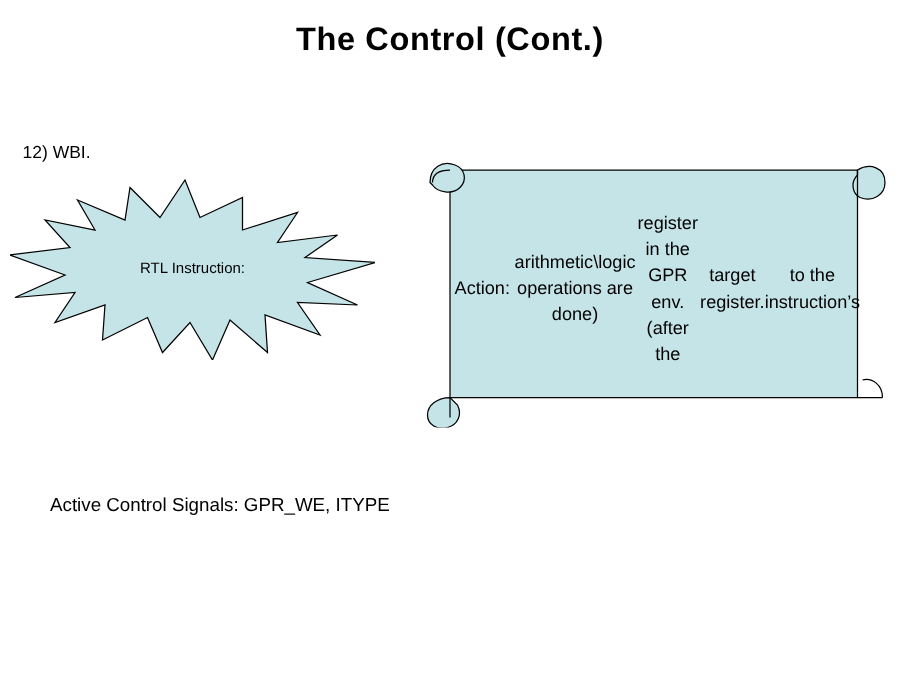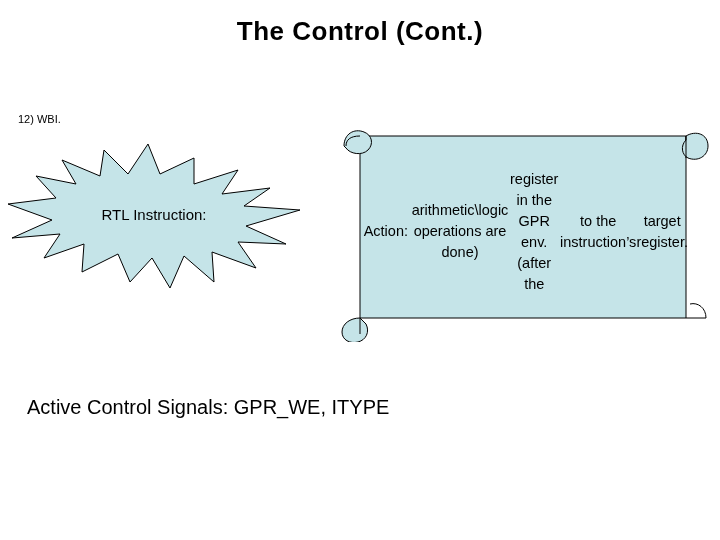--- a/index.html
+++ b/index.html
@@ -28,28 +28,28 @@
     text-align: center;
     font-size: 26px;
     font-weight: bold;
     letter-spacing: 0.5px;
     color: #000000;
   }
   .item-label {
     position: absolute;
     top: 113px;
     left: 18px;
-    font-size: 11px;
+    font-size: 14px;
     color: #000000;
   }
   .signals-label {
     position: absolute;
     top: 396px;
-    left: 27px;
-    font-size: 20px;
+    left: 40px;
+    font-size: 15px;
     color: #000000;
   }
   
   .starburst {
     position: absolute;
     left: 8px;
     top: 140px;
     width: 292px;
     height: 148px;
   }
@@ -61,21 +61,21 @@
   .starburst .star-text {
     position: absolute;
     left: 0;
     top: 0;
     width: 292px;
     height: 148px;
     display: flex;
     flex-direction: column;
     align-items: center;
     justify-content: center;
-    font-size: 15px;
+    font-size: 12px;
     line-height: 19px;
     text-align: center;
     pointer-events: none;
   }
   
   .scroll {
     position: absolute;
     left: 338px;
     top: 122px;
     width: 372px;
@@ -138,20 +138,20 @@
       <path d="M22,196 C12,196 4,202 4,210 C4,218 12,222 20,220 C28,218 32,210 28,202 Z" fill="#c5e4e8" stroke="#000000" stroke-width="1"></path>
       <path d="M22,196 L22,212" fill="none" stroke="#000000" stroke-width="1"></path>
 
       <path d="M348,196 L368,196" fill="none" stroke="#000000" stroke-width="1"></path>
       <path d="M368,196 C368,186 360,180 352,182" fill="none" stroke="#000000" stroke-width="1"></path>
     </svg>
     <div class="scroll-text">
       <span class="line">Action:</span>
       <span class="line">arithmetic\logic operations are done)</span>
       <span class="line">register in the GPR env. (after the</span>
+      <span class="line">target register.</span>
       <span class="line">to the instruction’s</span>
-      <span class="line">target register.</span>
     </div>
   </div>
 
   <div class="signals-label">Active Control Signals: GPR_WE, ITYPE</div>
 
 </div>
 
 </body></html>

